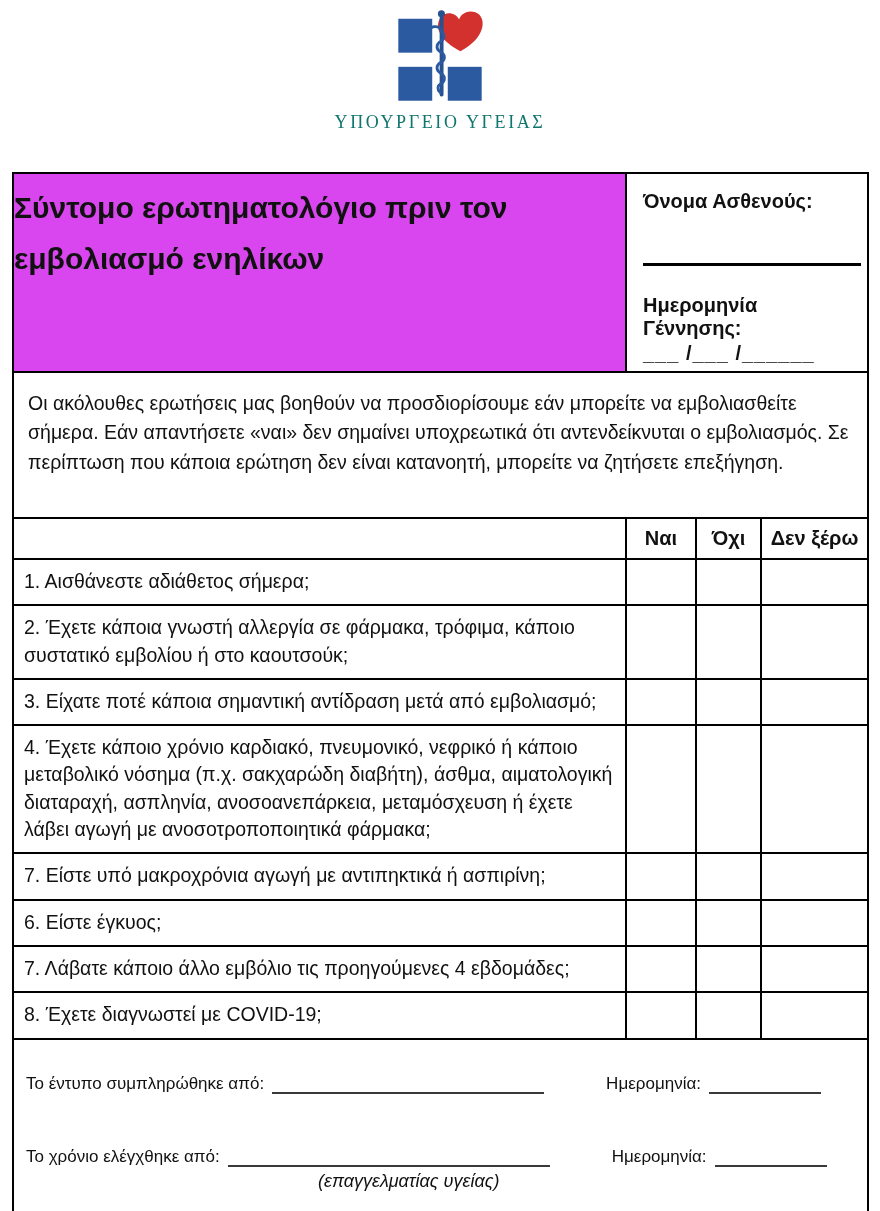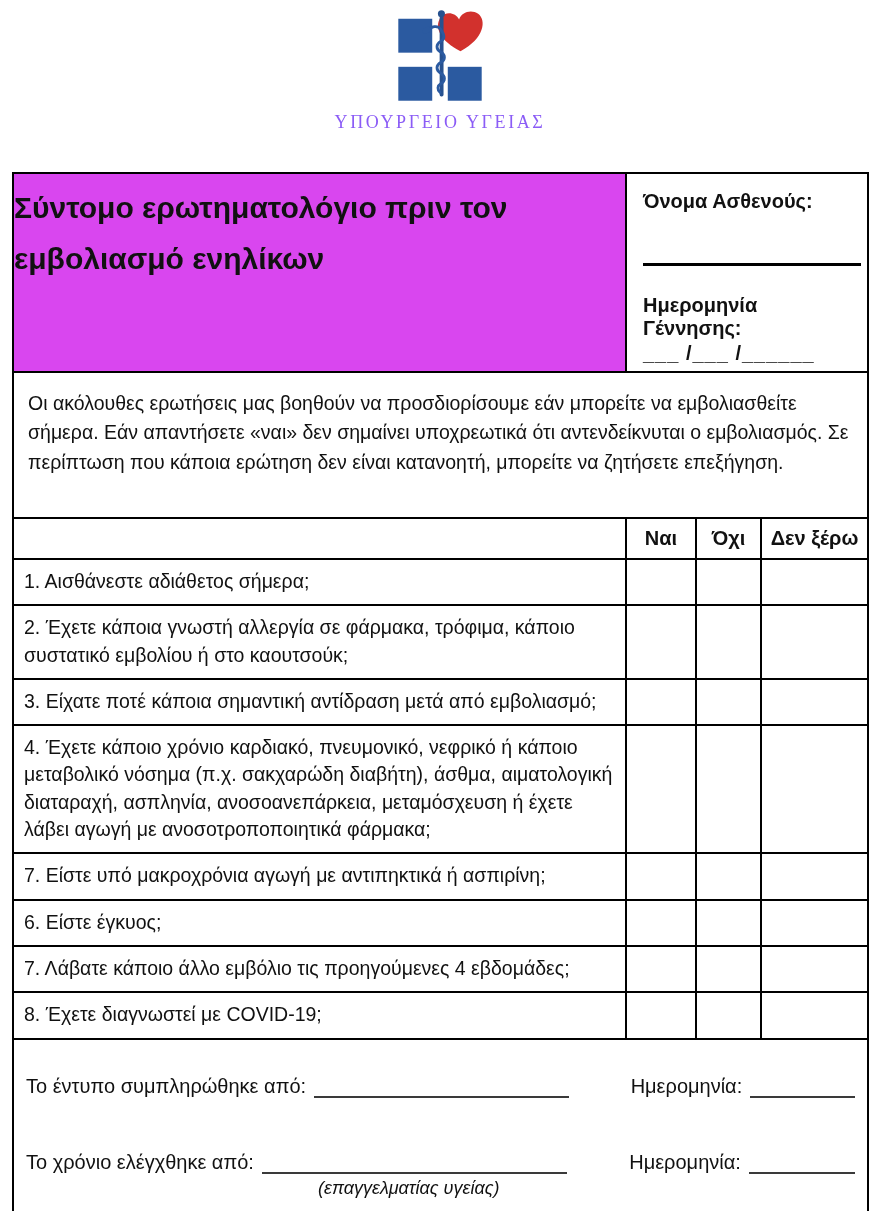--- a/index.html
+++ b/index.html
@@ -10,21 +10,21 @@
   }
   .page{width:880px;height:1211px;position:relative;overflow:hidden;}
 
   
   .logo-block{text-align:center;padding-top:6px;}
   .logo-svg{width:106px;height:99px;display:block;margin:0 auto;}
   .ministry-name{
     margin-top:7px;
     font-family:"Liberation Serif","DejaVu Serif",serif;
     font-size:18px;letter-spacing:2.6px;
-    color:#8b5cf6;
+    color:#0f766e;
   }
 
   
   table.form{
     border-collapse:collapse;table-layout:fixed;
     width:855px;margin:39px 13px 0 12px;
   }
   table.form td, table.form th{
     border:2px solid #000;
     vertical-align:top;
@@ -72,21 +72,21 @@
     padding:8px 12px 9px 10px;
   }
   td.ans{background:#fff;}
 
   
   .footer-cell{
     padding:34px 12px 26px 12px;height:170px;
   }
   .sig-row{
     display:flex;align-items:flex-end;
-    font-size:20px;white-space:nowrap;
+    font-size:17px;white-space:nowrap;
   }
   .sig-row.second{margin-top:52px;}
   .fill{
     display:inline-block;height:1.1em;
     border-bottom:2px solid #3a3a3a;
     margin-left:8px;
   }
   .fill.long1{width:272px;}
   .fill.long2{width:322px;}
   .fill.short{width:112px;}

